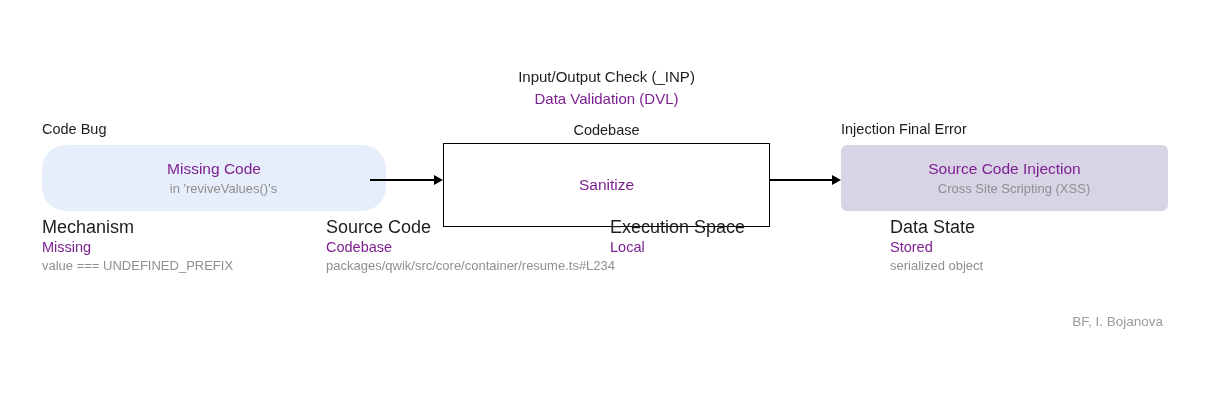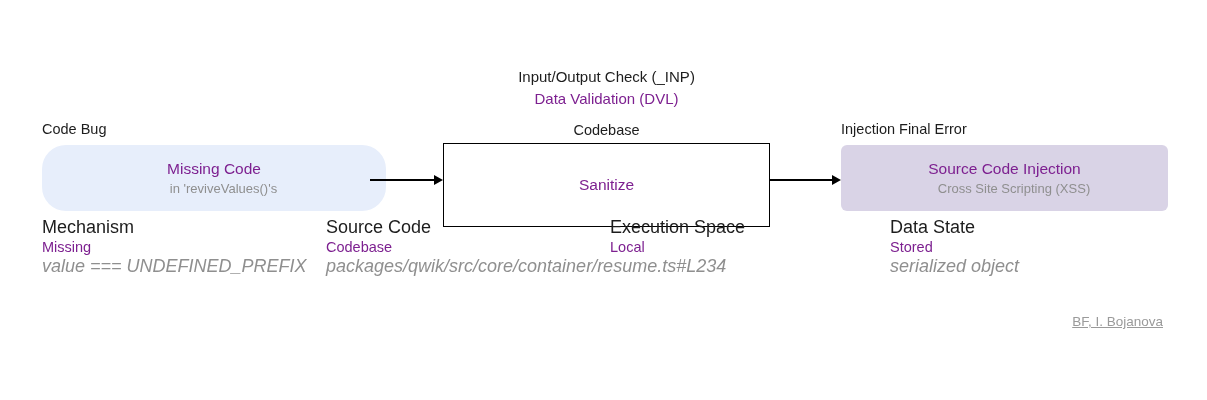--- a/index.html
+++ b/index.html
@@ -157,23 +157,22 @@
     white-space: nowrap;
   }
   .attr .a-value {
     color: #7d2090;
     font-size: 14.5px;
     line-height: 20px;
     white-space: nowrap;
   }
   .attr .a-detail {
     color: #8f8f8f;
-    font-size: 18px;
+    font-size: 13px;
     line-height: 18px;
-    font-style: italic;
   }
   .attr .a-detail.wrap {
     white-space: normal;
     width: 237px;
   }
 
   #attr-mechanism { left: 42px; top: 217px; }
   #attr-source-code { left: 326px; top: 217px; }
   #attr-execution-space { left: 610px; top: 217px; }
   #attr-data-state { left: 890px; top: 217px; }
@@ -184,21 +183,20 @@
   #label-injection-final-error { left: 841px; top: 120px; }
 
   
   #footer-credit {
     position: absolute;
     right: 44px;
     top: 314px;
     font-size: 13.5px;
     color: #9a9a9a;
     white-space: nowrap;
-    text-decoration: underline;
   }
 </style>
 </head>
 <body>
 
 <div class="canvas">
 
   <div class="op-caption">
     <div class="line1">Input/Output Check (_INP)</div>
     <div class="line2">Data Validation (DVL)</div>

